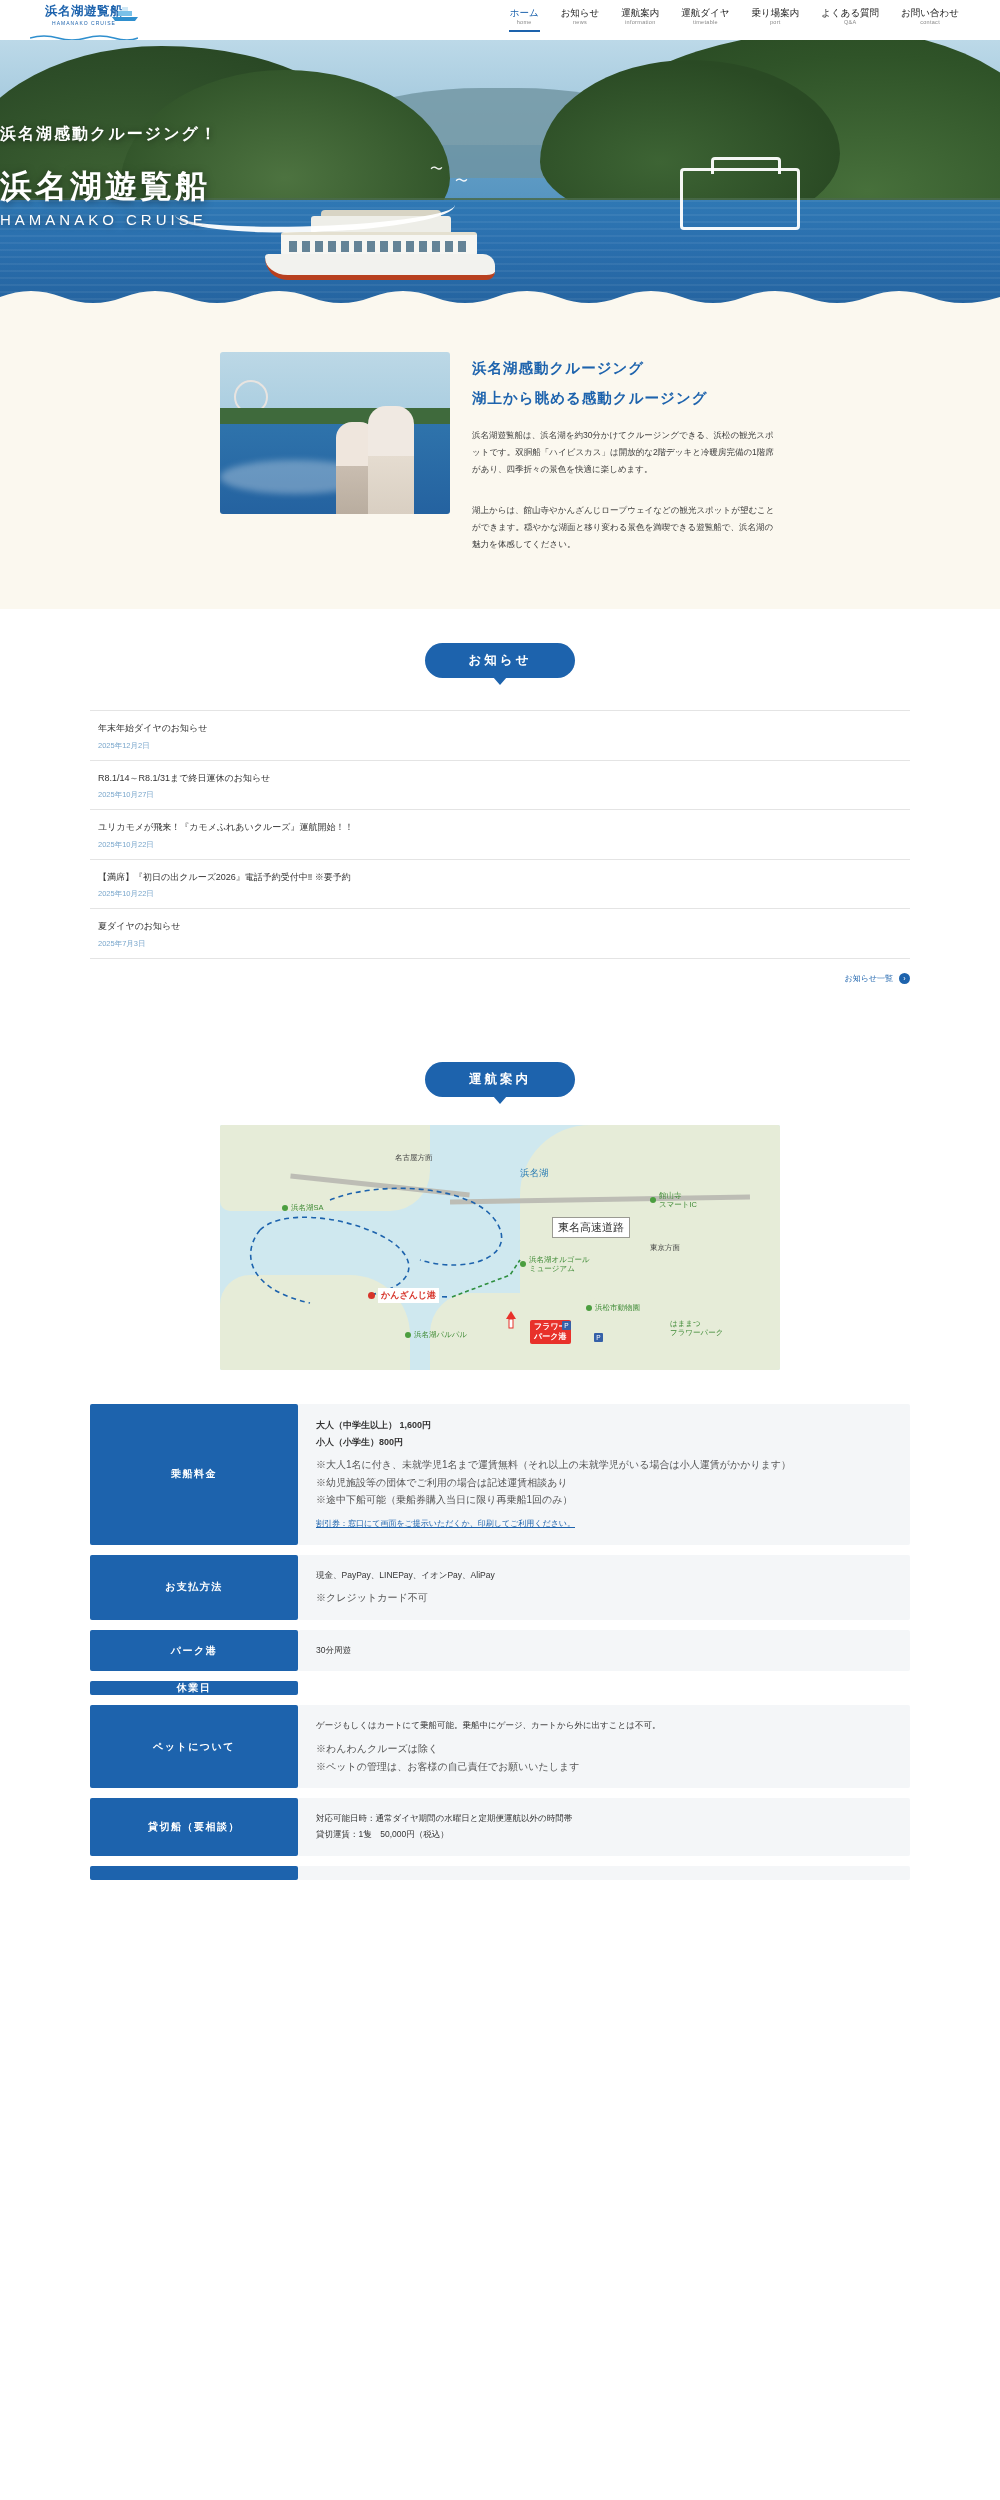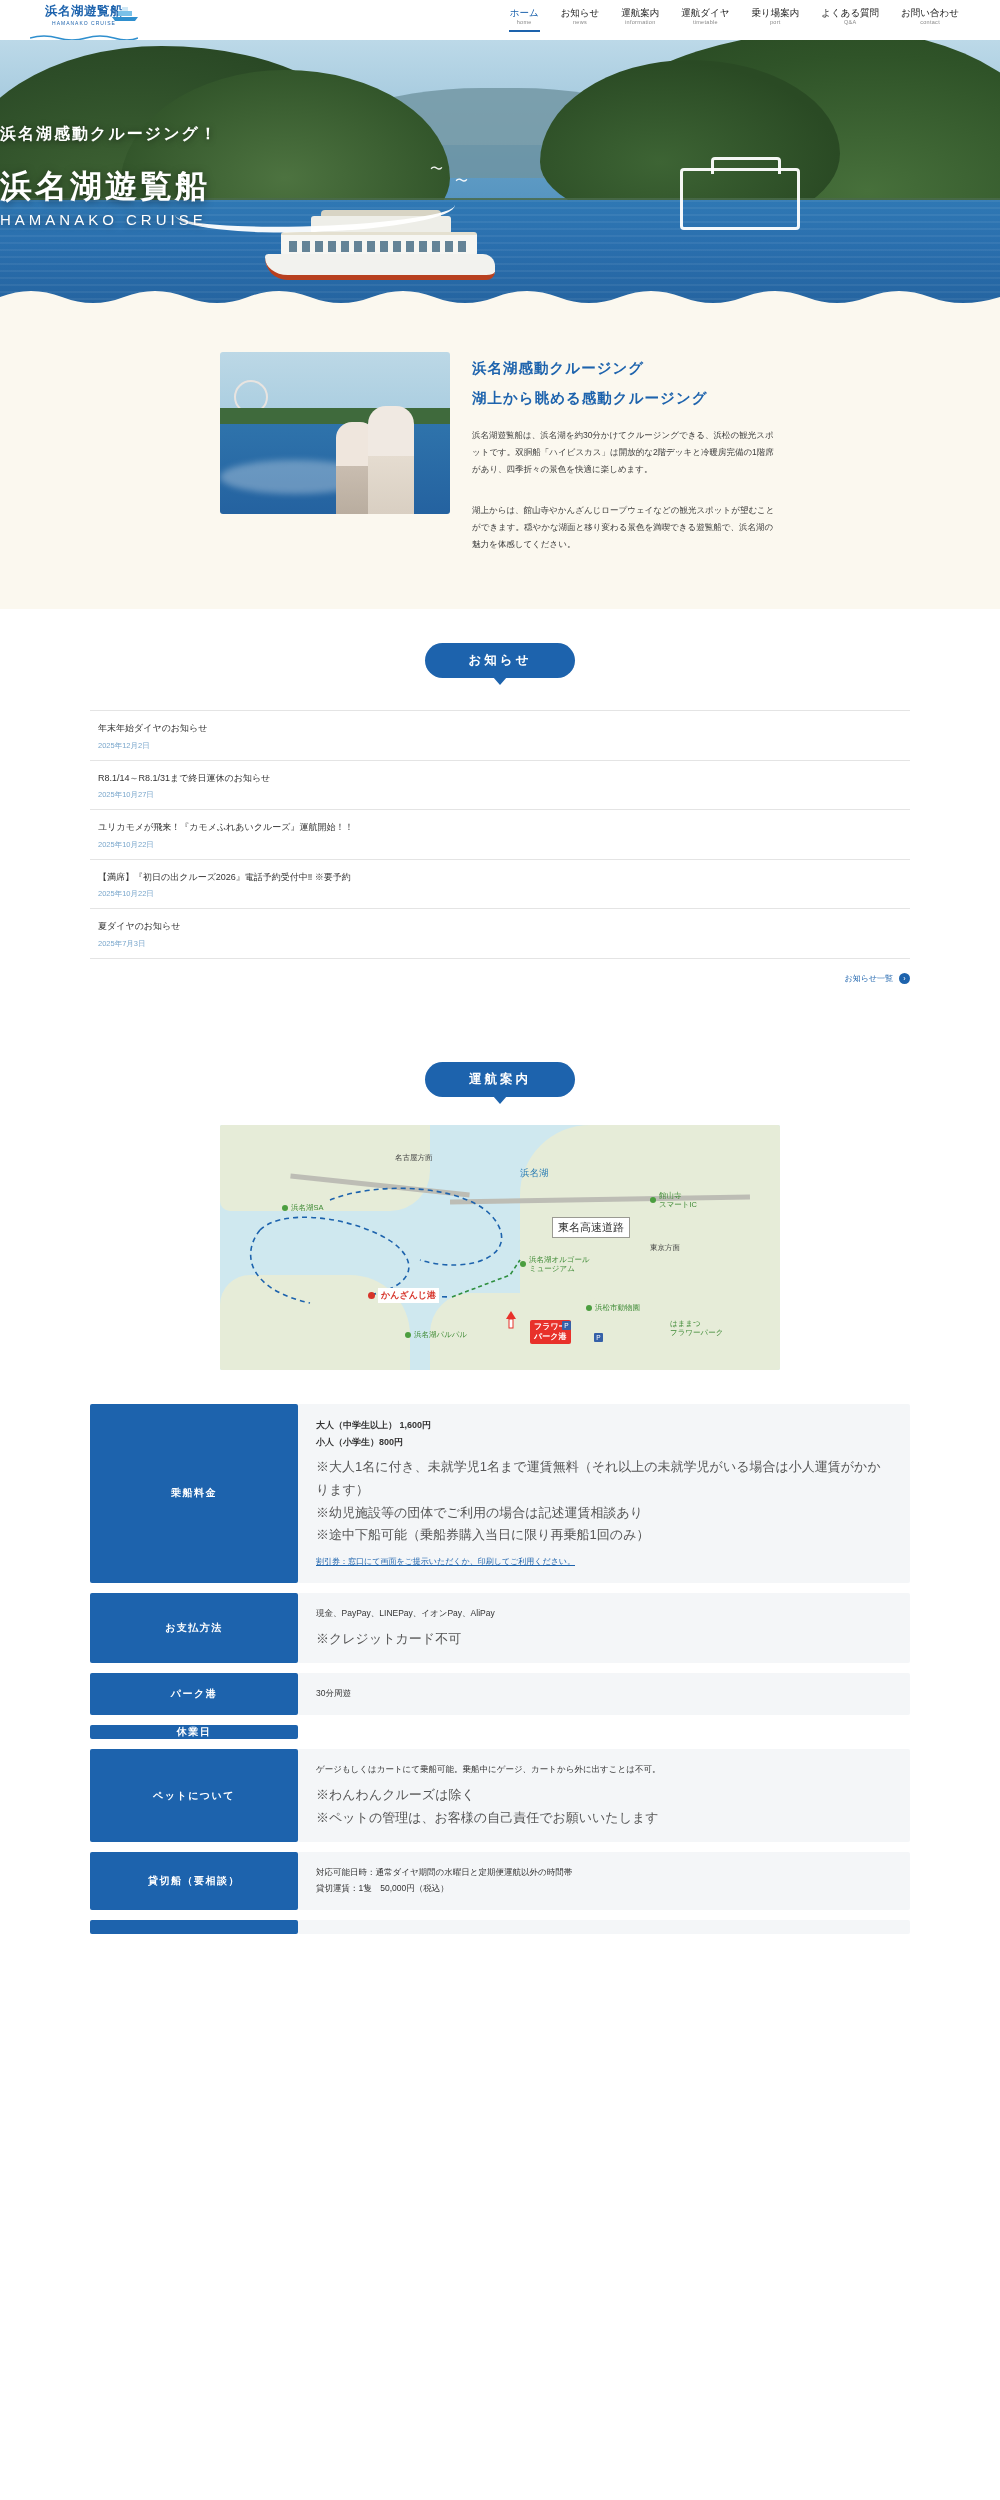--- a/index.html
+++ b/index.html
@@ -432,21 +432,21 @@
   .info-body {
     flex: 1;
     background: #f4f6f8;
     padding: 13px 18px;
     font-size: 8.5px;
     line-height: 1.85;
     color: #333;
     border-radius: 2px;
   }
   .info-body .strong { font-weight: bold; font-size: 9px; }
-  .info-note { font-size: 13px; color: #555; line-height: 1.75; }
+  .info-note { font-size: 10px; color: #555; line-height: 1.75; }
   .info-link {
     color: #1d63ad;
     text-decoration: underline;
     font-size: 8px;
     display: inline-block;
     margin-top: 8px;
     cursor: pointer;
   }
   .pad-bottom { height: 18px; }
 </style>

